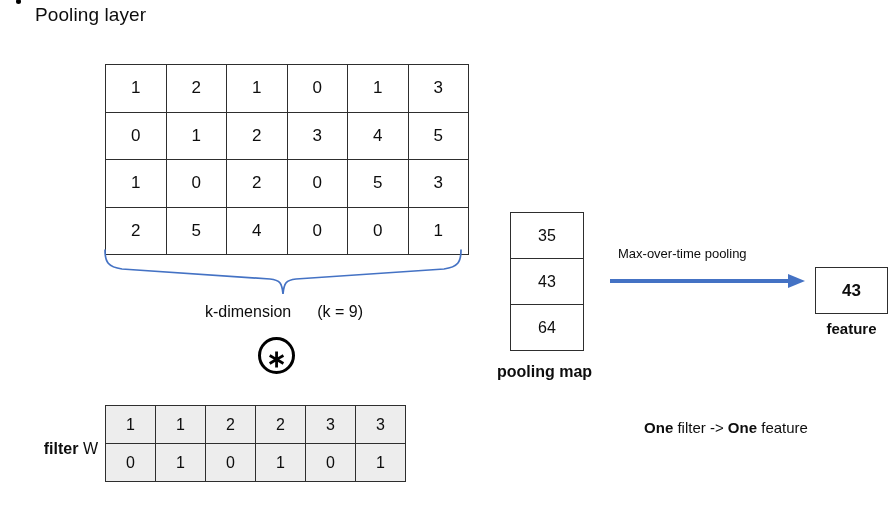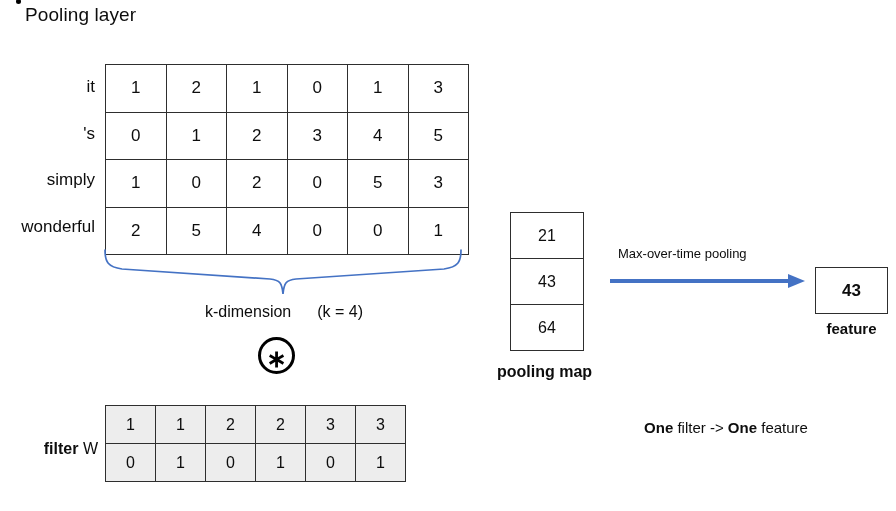--- a/index.html
+++ b/index.html
@@ -19,21 +19,21 @@
     background: #ffffff;
   }
 
   
   .bullet-row {
     position: absolute;
     left: 16px;
     top: 3px;
     display: flex;
     align-items: flex-start;
-    gap: 4px;
+    gap: 14px;
   }
   .bullet-dot {
     width: 5px;
     height: 5px;
     border-radius: 50%;
     background: #000;
     display: inline-block;
     position: relative;
     top: -4px;
   }
@@ -245,26 +245,20 @@
 </head>
 <body>
 
 <div id="slide">
 
   <div class="bullet-row">
     <span class="bullet-dot"></span>
     <span class="bullet-text">Pooling layer</span>
   </div>
 
-  <div class="row-labels">
-    <div class="row-label">it</div>
-    <div class="row-label">'s</div>
-    <div class="row-label">simply</div>
-    <div class="row-label">wonderful</div>
-  </div>
 
   <table class="matrix">
     <tbody>
         <tr>
       <td>1</td>
       <td>2</td>
       <td>1</td>
       <td>0</td>
       <td>1</td>
       <td>3</td>
@@ -295,21 +289,21 @@
     </tr>
   </tbody>
     </table>
 
   <svg class="brace" viewBox="0 0 368 46">
     <path d="M5 1 C5 13, 8 18, 22 20 L170 30 C180 31, 182 34, 183 45
              C184 34, 186 31, 196 30 L344 20 C358 18, 361 13, 361 1" fill="none" stroke="#4472C4" stroke-width="1.7" stroke-linecap="round"></path>
   </svg>
 
   <div class="kdim">
-    <span>k-dimension</span><span class="kval">(k = 4)</span>
+    <span>k-dimension</span><span class="kval">(k = 9)</span>
   </div>
 
   <div class="conv-op">
     <span>∗</span>
   </div>
 
   <div class="filter-label">
     <b>filter</b><span> W</span>
   </div>
 
@@ -330,21 +324,21 @@
       <td>1</td>
       <td>0</td>
       <td>1</td>
     </tr>
   </tbody>
     </table>
 
   <table class="fmap">
     <tbody>
         <tr>
-      <td>21</td>
+      <td>35</td>
     </tr>
     <tr>
       <td>43</td>
     </tr>
     <tr>
       <td>64</td>
     </tr>
   </tbody>
     </table>
   <div class="fmap-label">pooling map</div>

